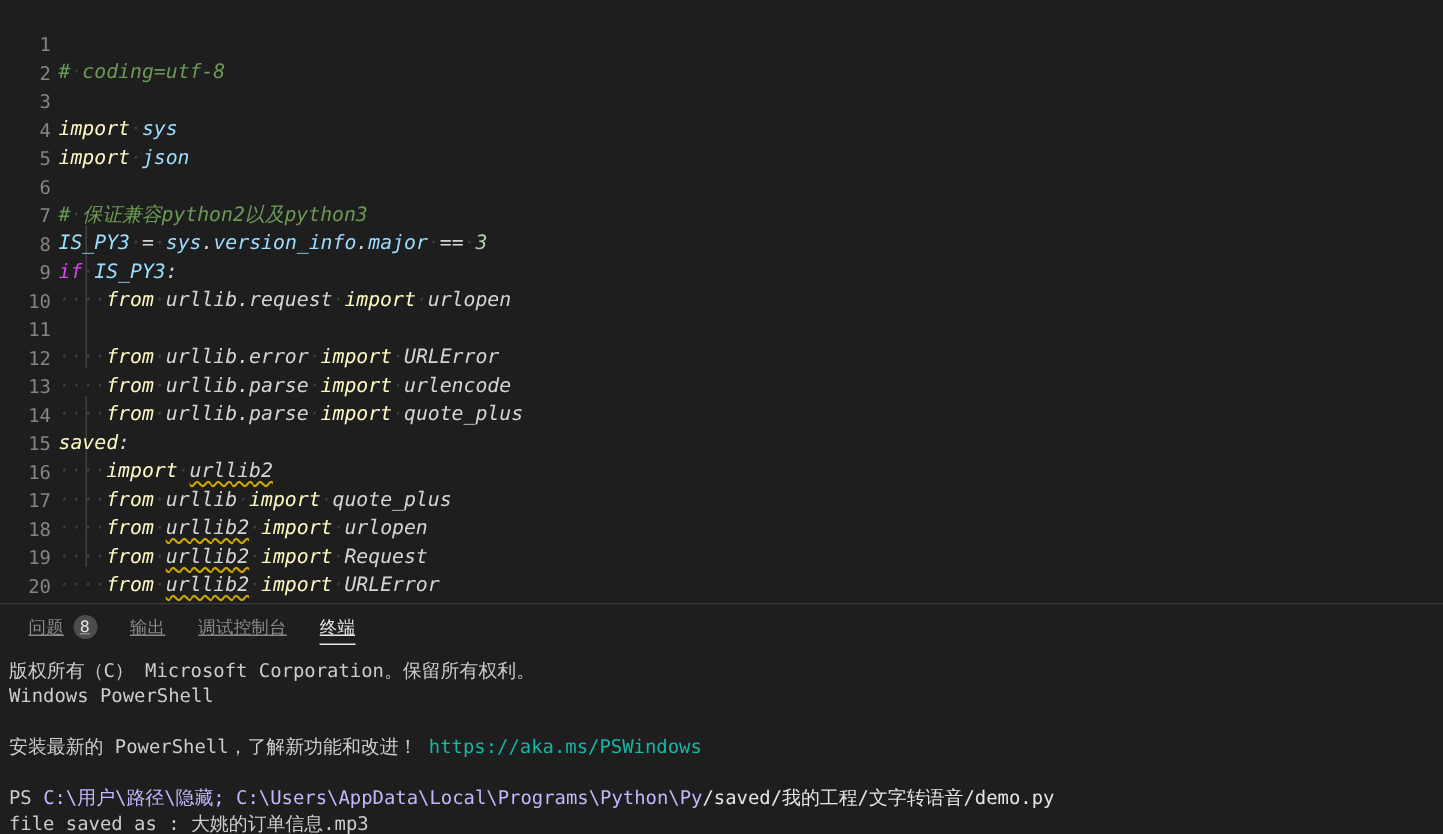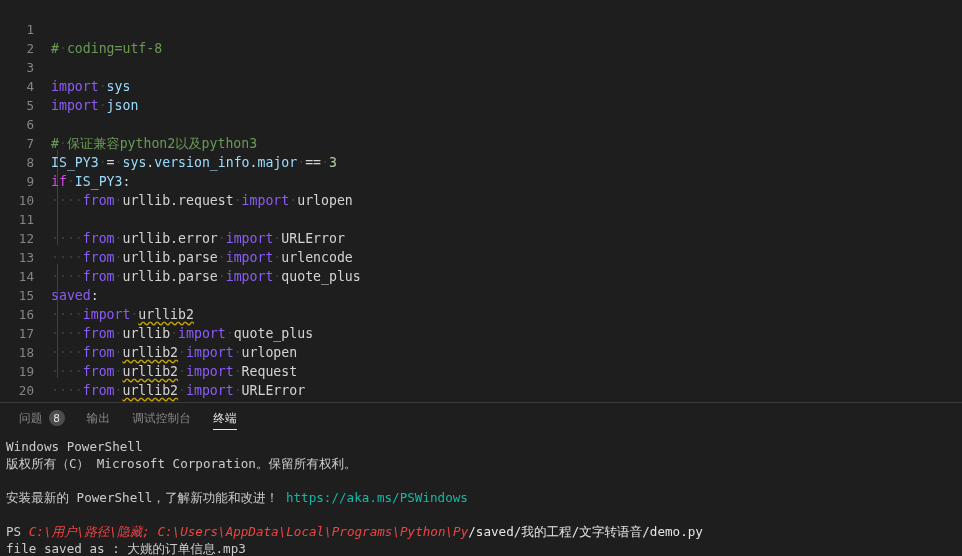--- a/index.html
+++ b/index.html
@@ -46,34 +46,35 @@
     position: absolute;
     left: 0;
     width: 34px;
     text-align: right;
     color: #858585;
     font-size: 12.6px;
     font-family: "DejaVu Sans Mono", monospace;
   }
   .ltext {
     position: absolute;
-    left: 51px;
+    left: 39px;
     color: #d4d4d4;
+    font-style: italic;
   }
   
   .guide {
     position: absolute;
     left: 57px;
     width: 1px;
     background: #404040;
   }
 
   
   .t-comment  { color: #6A9955; }
-  .t-kw       { color: #8b5cf6; }  
+  .t-kw       { color: #fef9c3; }  
   .t-kw2      { color: #d946ef; }  
   .t-var      { color: #9CDCFE; }
   .t-num      { color: #B5CEA8; }
   .t-plain    { color: #d4d4d4; }
   .t-ws       { color: #3f3f3f; }  
   .squiggle {
     text-decoration: underline wavy #CCA700;
     text-decoration-skip-ink: none;
     text-underline-offset: 2px;
   }
@@ -102,20 +103,21 @@
     display: flex;
     align-items: center;
     gap: 6px;
     height: 30px;
     padding: 0 11px;
     font-family: "DejaVu Sans", sans-serif;
     font-size: 11.6px;
     color: #8a8a8a;
     letter-spacing: 0.2px;
     cursor: pointer;
+    text-decoration: underline;
   }
   .ptab.active { color: #e7e7e7; justify-content: flex-end; }
   .ptab.active .tab-underline {
     position: absolute;
     left: 11px;
     right: 11px;
     bottom: 3px;
     height: 1.5px;
     background: #e7e7e7;
   }
@@ -143,21 +145,21 @@
     line-height: 17px;
     color: #cccccc;
   }
   .tline {
     white-space: pre;
     height: 17px;
     line-height: 17px;
   }
   .tline.blank { color: transparent; }
   .term-url { color: #14b8a6; }
-  .term-yellow { color: #ef4444; font-style: italic; }
+  .term-yellow { color: #c4b5fd; }
   .term-white { color: #e5e5e5; }
 </style>
 </head>
 <body>
 
 <div class="app">
 
   <div class="editor">
     <div class="code-lines">
 
@@ -287,22 +289,22 @@
       <div class="ptab">
         <span>调试控制台</span>
       </div>
       <div class="ptab active">
         <span>终端</span>
         <span class="tab-underline"></span>
       </div>
     </div>
 
     <div class="terminal">
+      <div class="tline">版权所有（C） Microsoft Corporation。保留所有权利。</div>
       <div class="tline">Windows PowerShell</div>
-      <div class="tline">版权所有（C） Microsoft Corporation。保留所有权利。</div>
       <div class="tline blank">&nbsp;</div>
       <div class="tline"><span>安装最新的 PowerShell，了解新功能和改进！ </span><span class="term-url">https://aka.ms/PSWindows</span></div>
       <div class="tline blank">&nbsp;</div>
       <div class="tline"><span>PS </span><span class="term-yellow">C:\用户\路径\隐藏; C:\Users\AppData\Local\Programs\Python\Py</span><span class="term-white">/saved/我的工程/文字转语音/demo.py</span></div>
       <div class="tline">file saved as : 大姚的订单信息.mp3</div>
 
     </div>
 
   </div>
 

